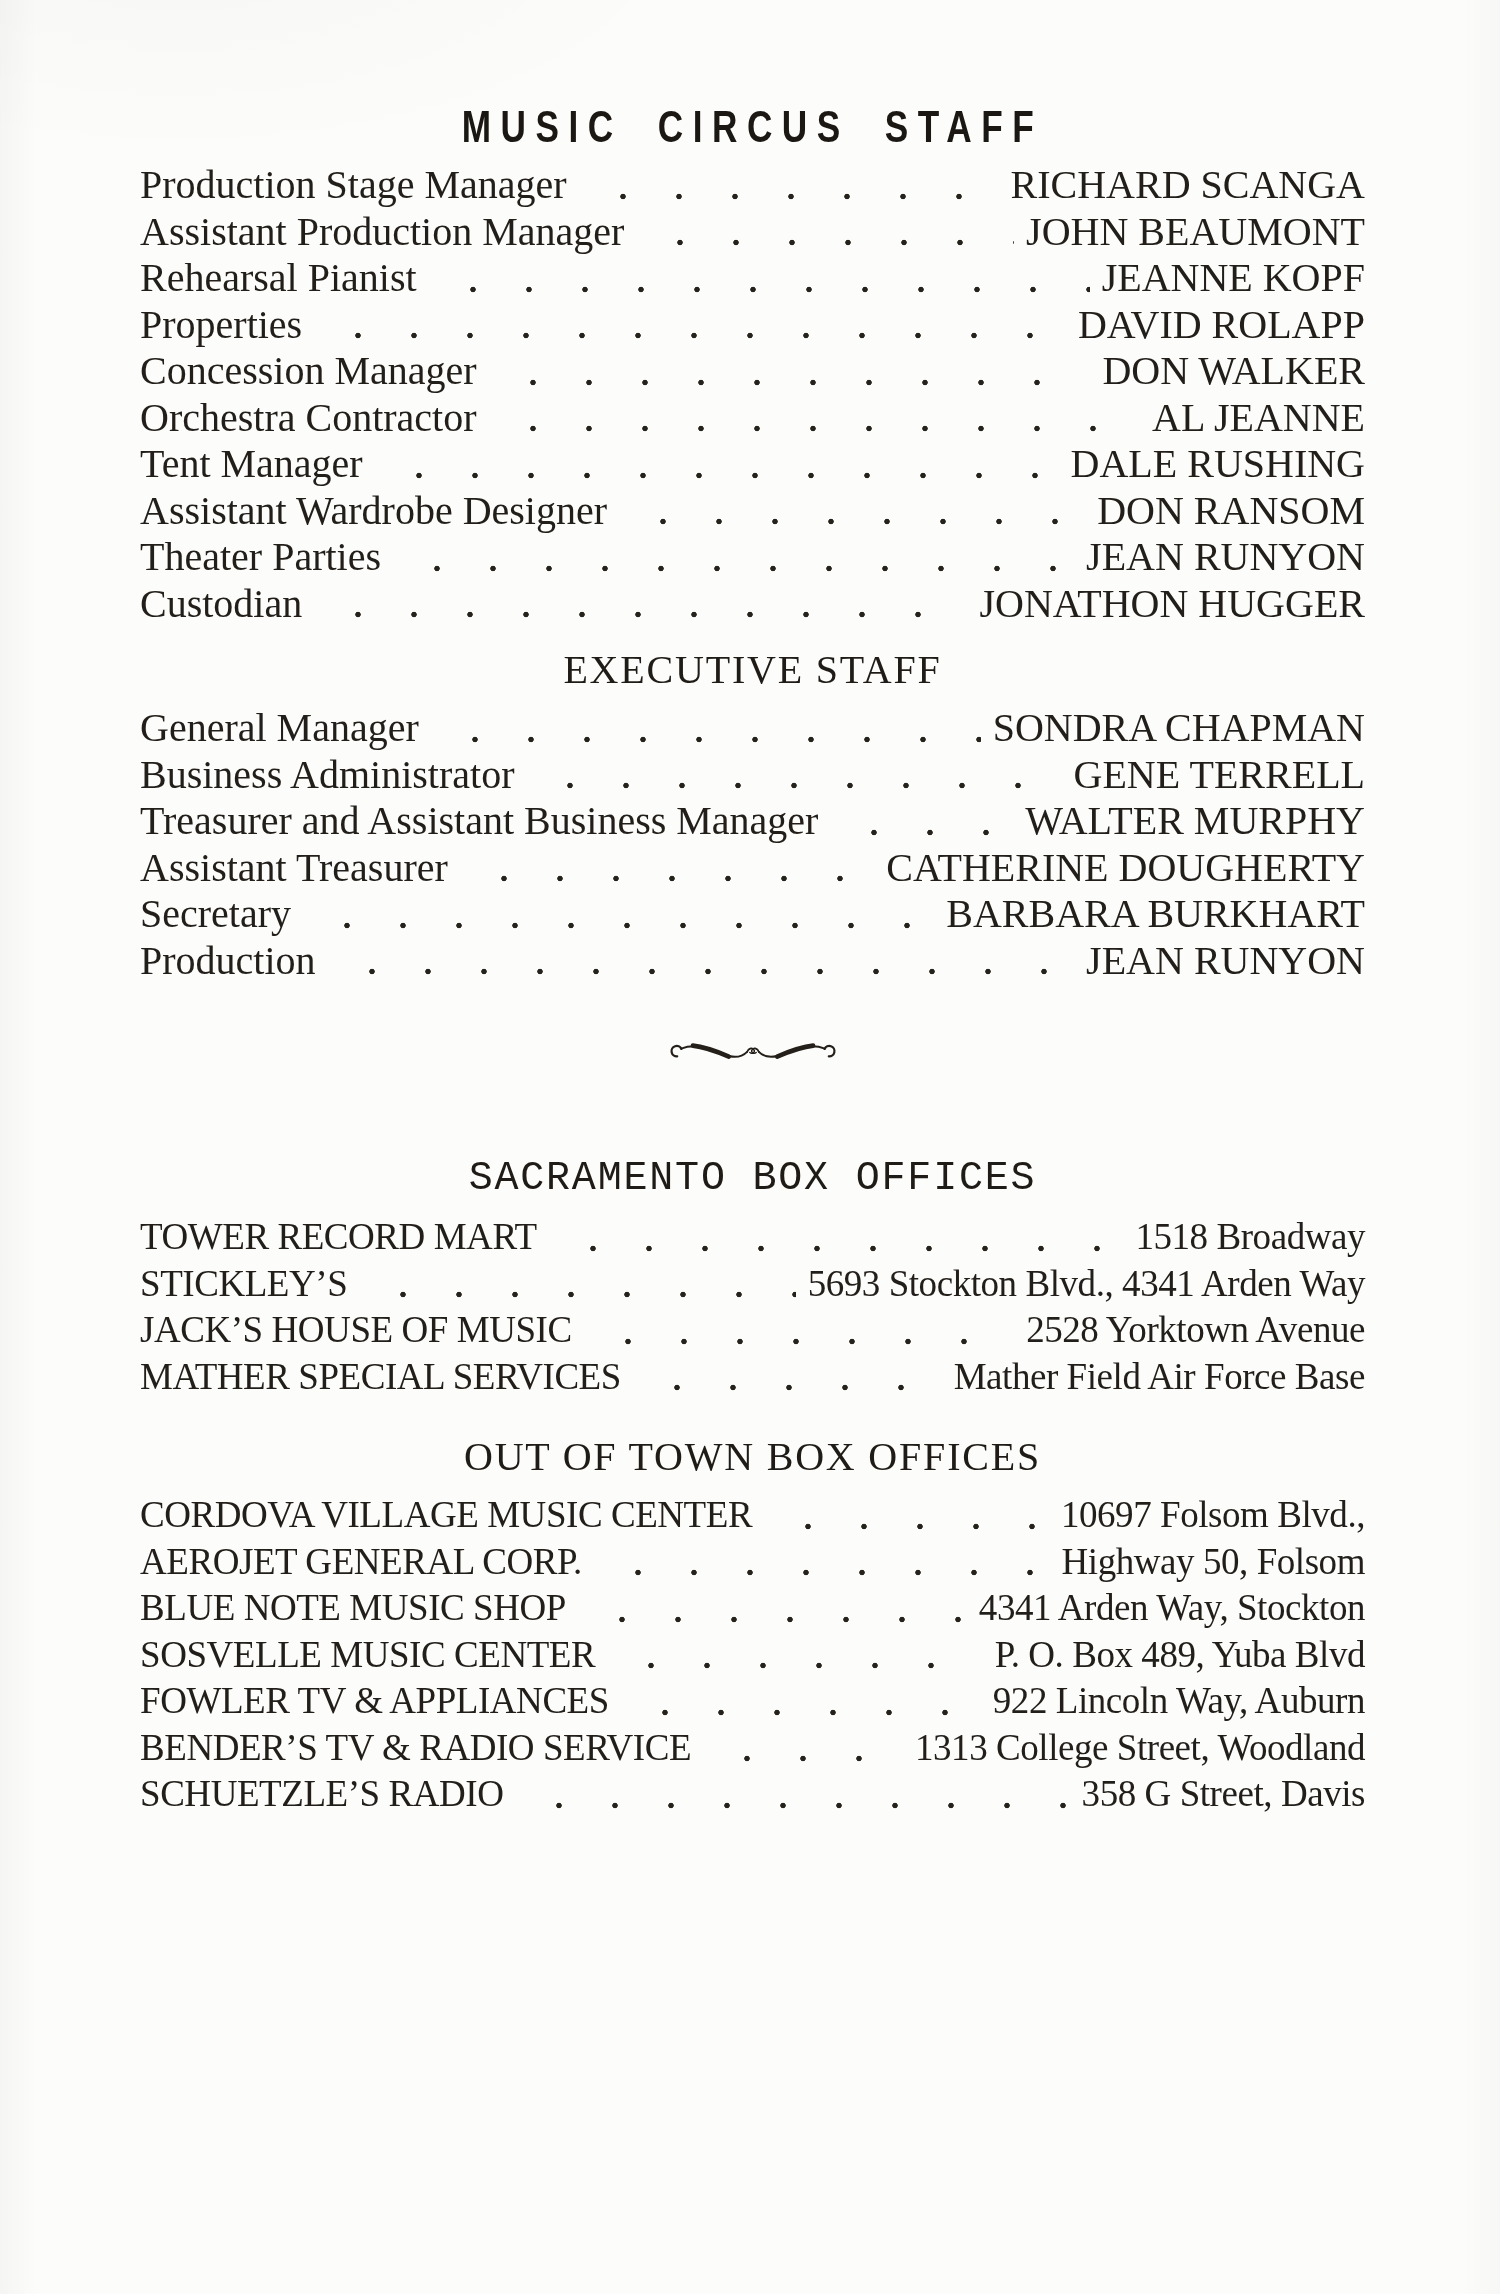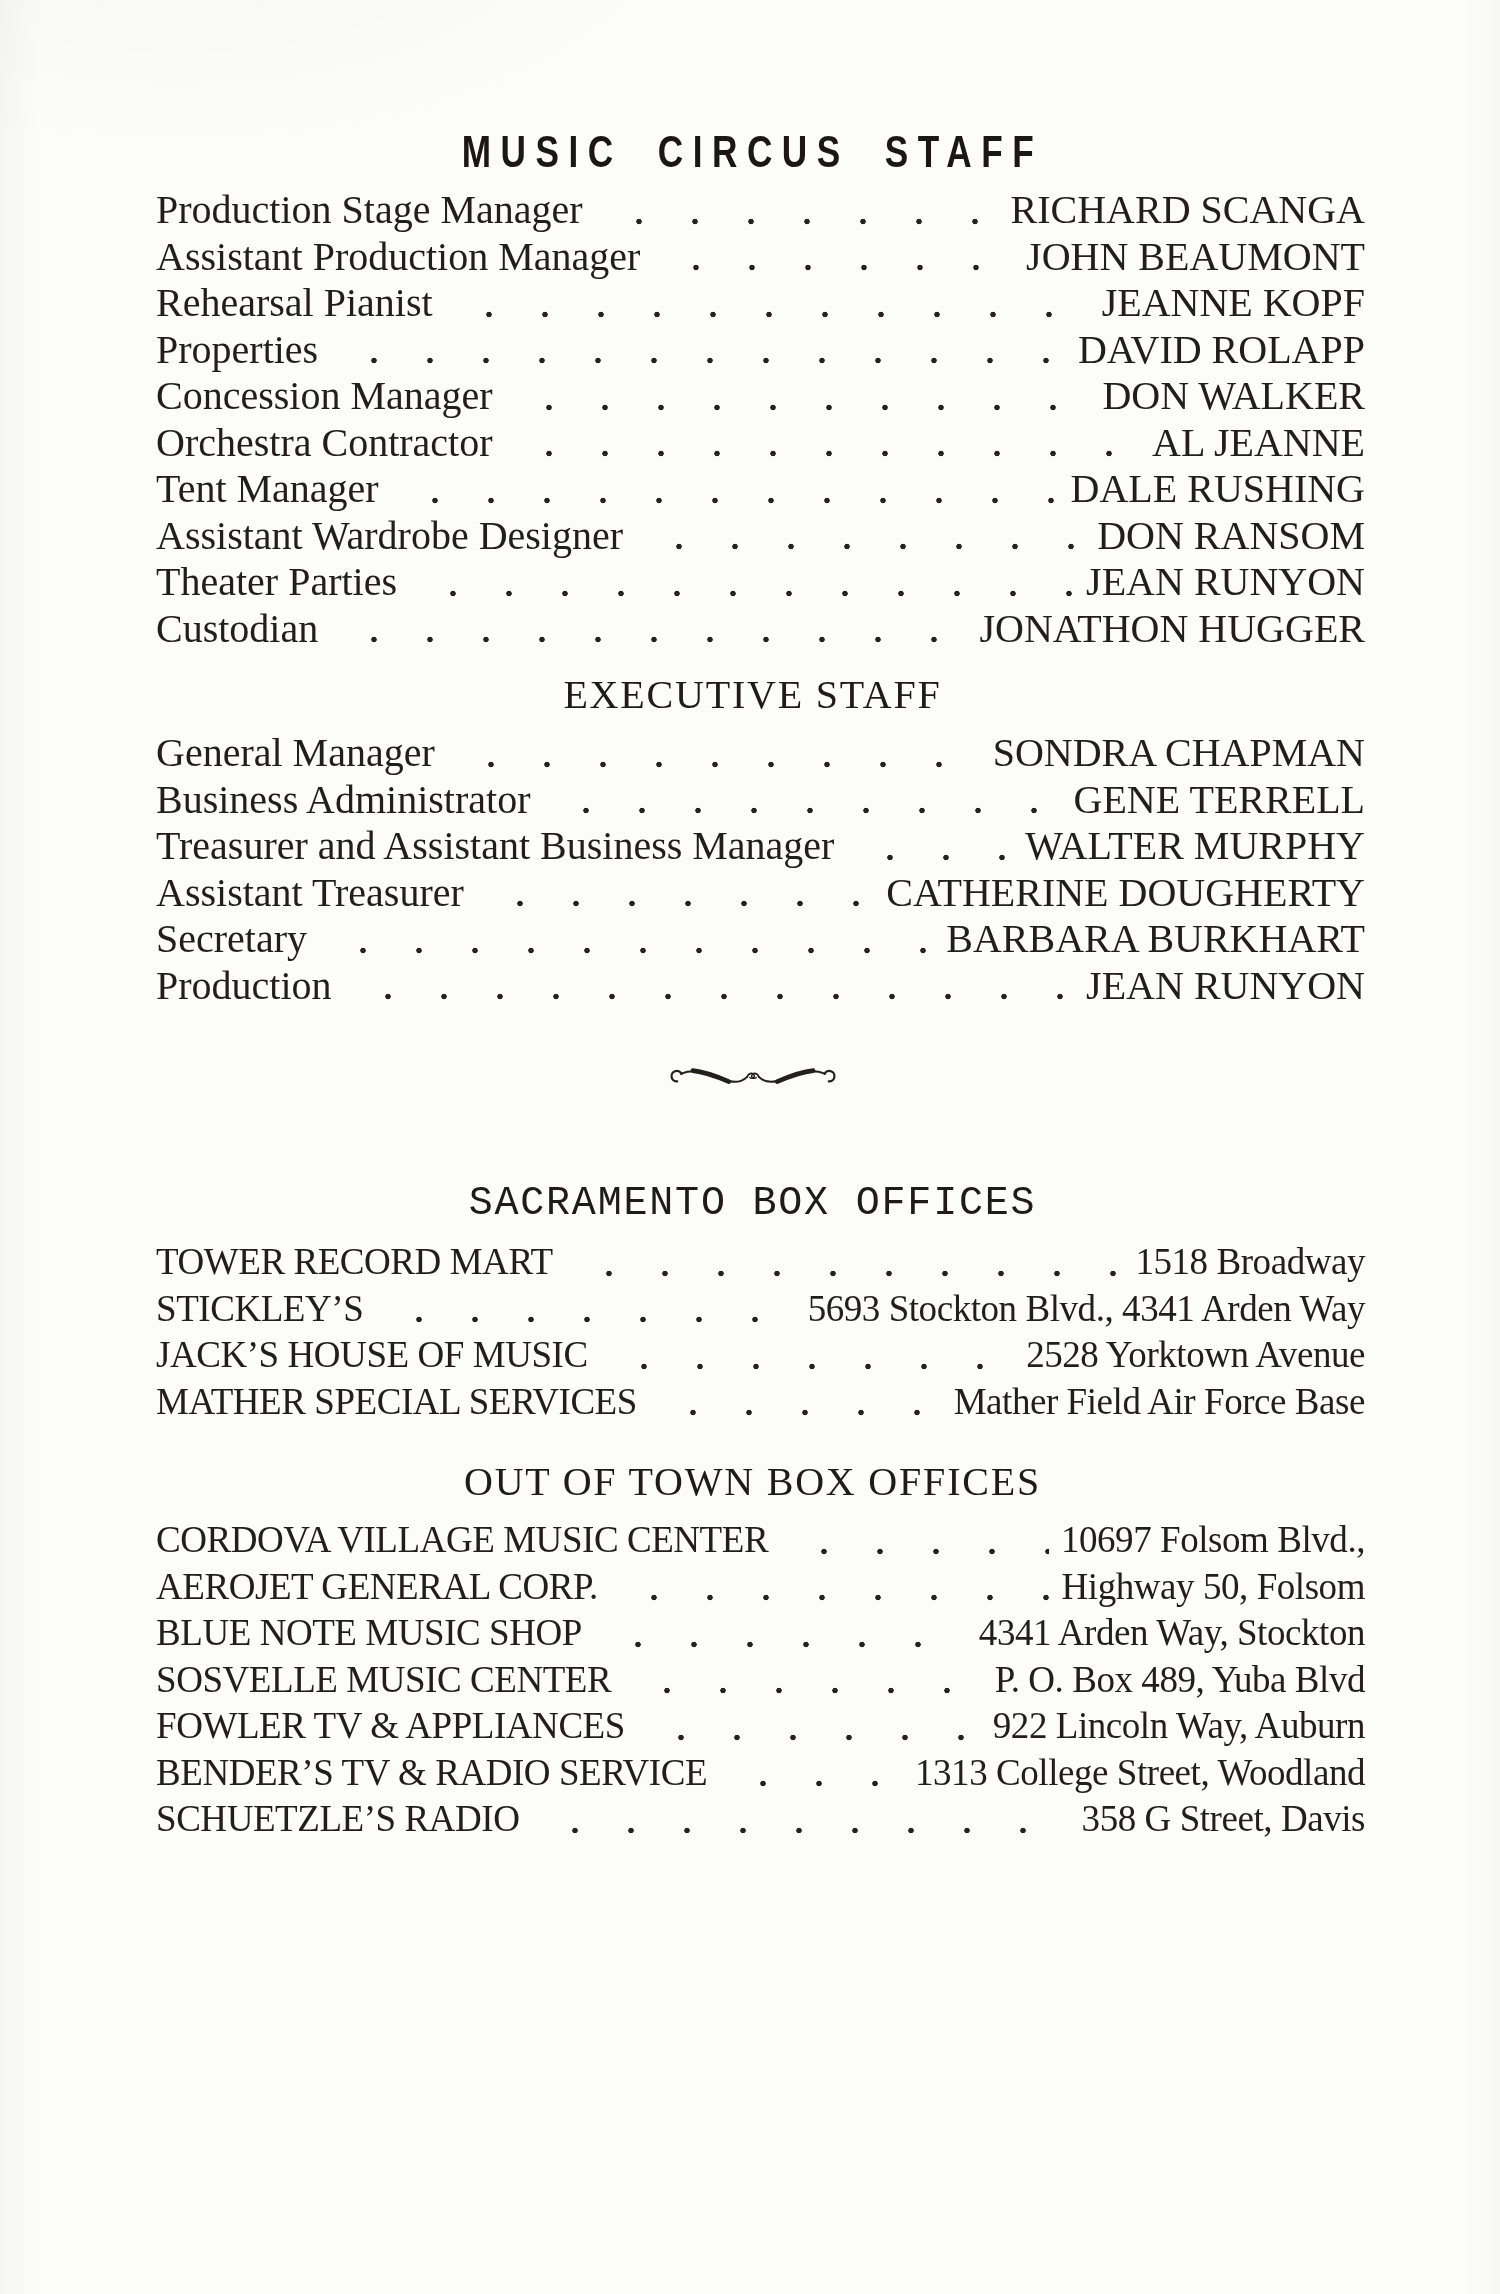--- a/index.html
+++ b/index.html
@@ -1,20 +1,20 @@
 <!DOCTYPE html>
 <html><head>
 <meta charset="utf-8">
 <style>
   html,body{margin:0;padding:0;background:#ffffff;}
   .page{
     position:relative;
     width:1500px;height:2294px;
     box-sizing:border-box;
-    padding:73px 135px 0 140px;
+    padding:48px 135px 0 140px;
     background:
       radial-gradient(900px 420px at 12% -4%, rgba(0,0,0,0.025), rgba(0,0,0,0) 60%),
       linear-gradient(90deg, rgba(0,0,0,0.028) 0, rgba(0,0,0,0) 2.5%, rgba(0,0,0,0) 97.5%, rgba(0,0,0,0.02) 100%),
       #fcfcfb;
     font-family:"Liberation Serif", serif;
     color:#221e19;
     overflow:hidden;
   }
   
   .credits{ text-align:center; font-size:40px; line-height:53px; }
@@ -31,21 +31,21 @@
   
   .serif-head{
     margin:0; text-align:center; font-weight:400;
     font-size:40px; line-height:46px; letter-spacing:0.045em;
     color:#1f1b16;
   }
   .exec-head{ margin-top:20px; }
   .sac-head{ margin-top:84px;font-family:Liberation Mono, monospace; }
   .oot-head{ margin-top:34px; }
   
-  .list{ font-size:40px; line-height:46.5px;margin-left:16px; }
+  .list{ font-size:40px; line-height:46.5px; }
   .staff-list{ margin-top:10px; }
   .exec-list{ margin-top:12px; }
   .box-list{ margin-top:12px; font-size:37px; letter-spacing:-0.012em; }
   .row{ display:flex; align-items:baseline; white-space:nowrap; }
   .label{ flex:0 0 auto; }
   .leader{
     flex:1 1 auto; min-width:22px; margin:0 12px 0 18px;
     background-image:radial-gradient(circle, #25211b 2.4px, rgba(0,0,0,0) 3.1px);
     background-size:56px 9px;
     background-repeat:repeat-x;

